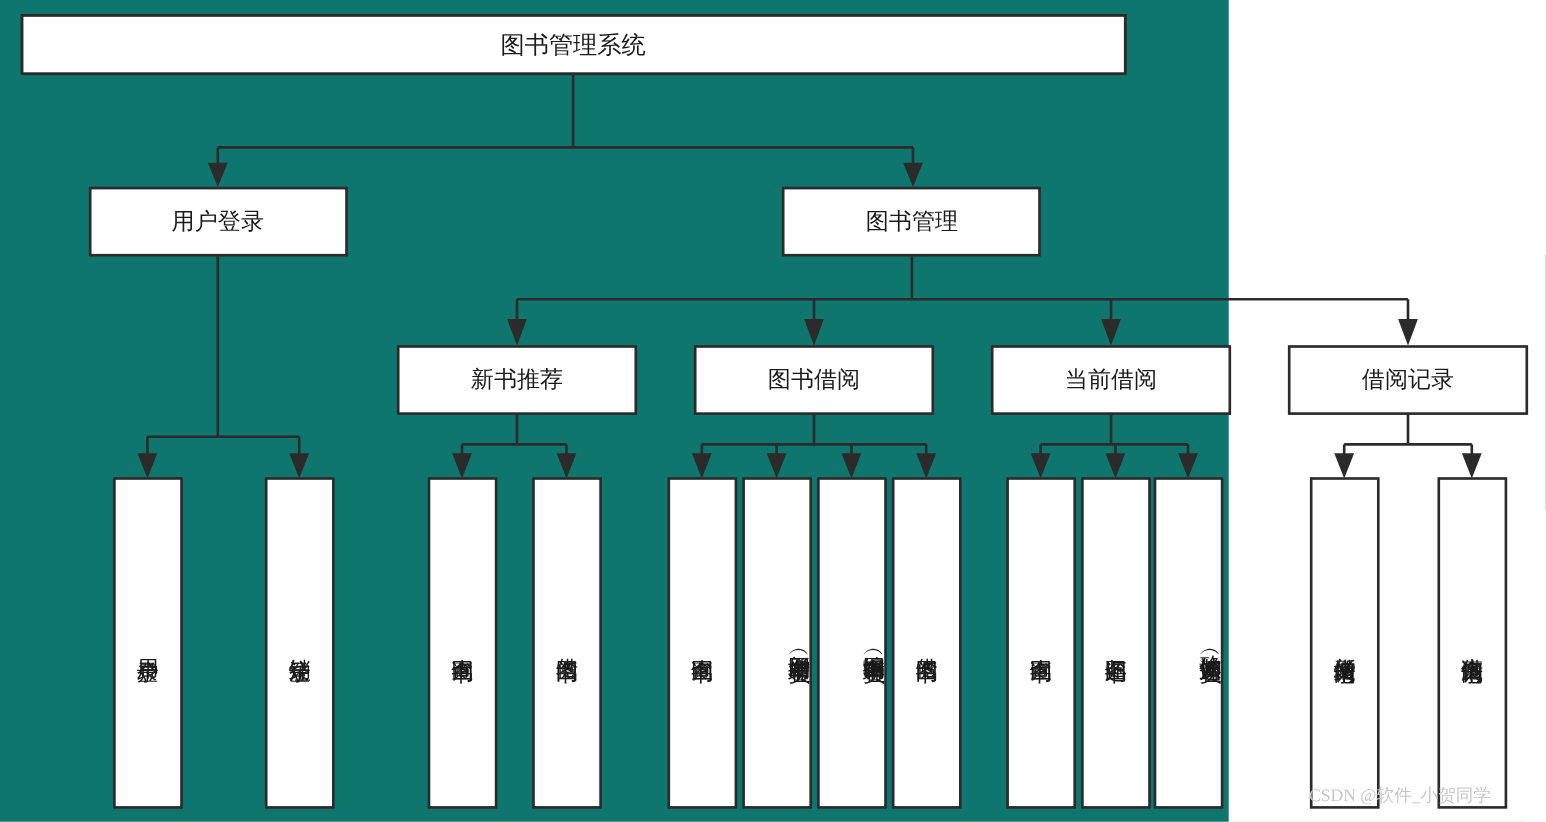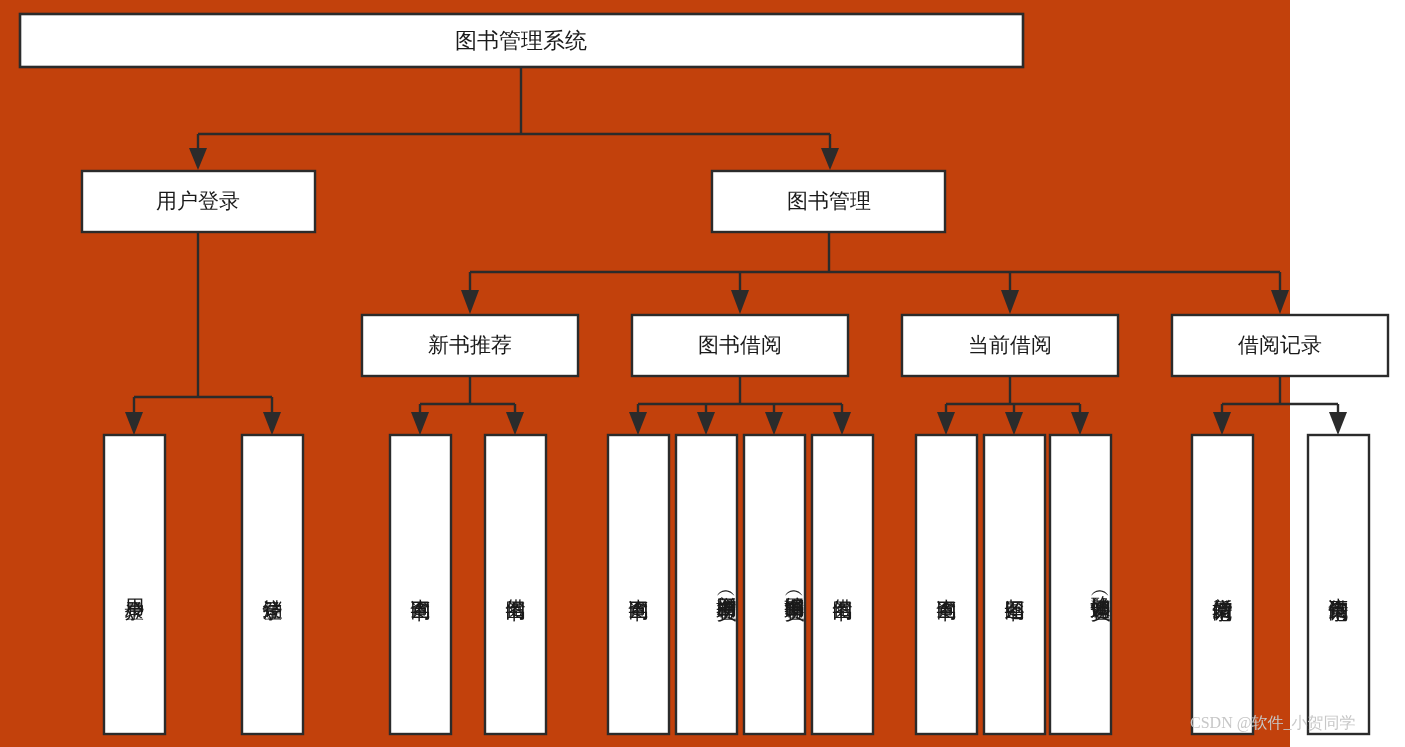--- a/index.html
+++ b/index.html
@@ -9,23 +9,23 @@
     background: #ffffff;
   }
   body {
     width: 1405px;
     height: 747px;
     font-family: "DejaVu Sans", "Liberation Sans", sans-serif;
     overflow: hidden;
   }
   #diagram-root {
     position: relative;
-    width: 1290px;
+    width: 1117px;
     height: 747px;
-    background: #c2410c;
+    background: #0f766e;
   }
   svg#flowchart {
     display: block;
     width: 1405px;
     height: 747px;
   }
   .node-box {
     fill: #ffffff;
     stroke: #2b2b2b;
     stroke-width: 2.4;

